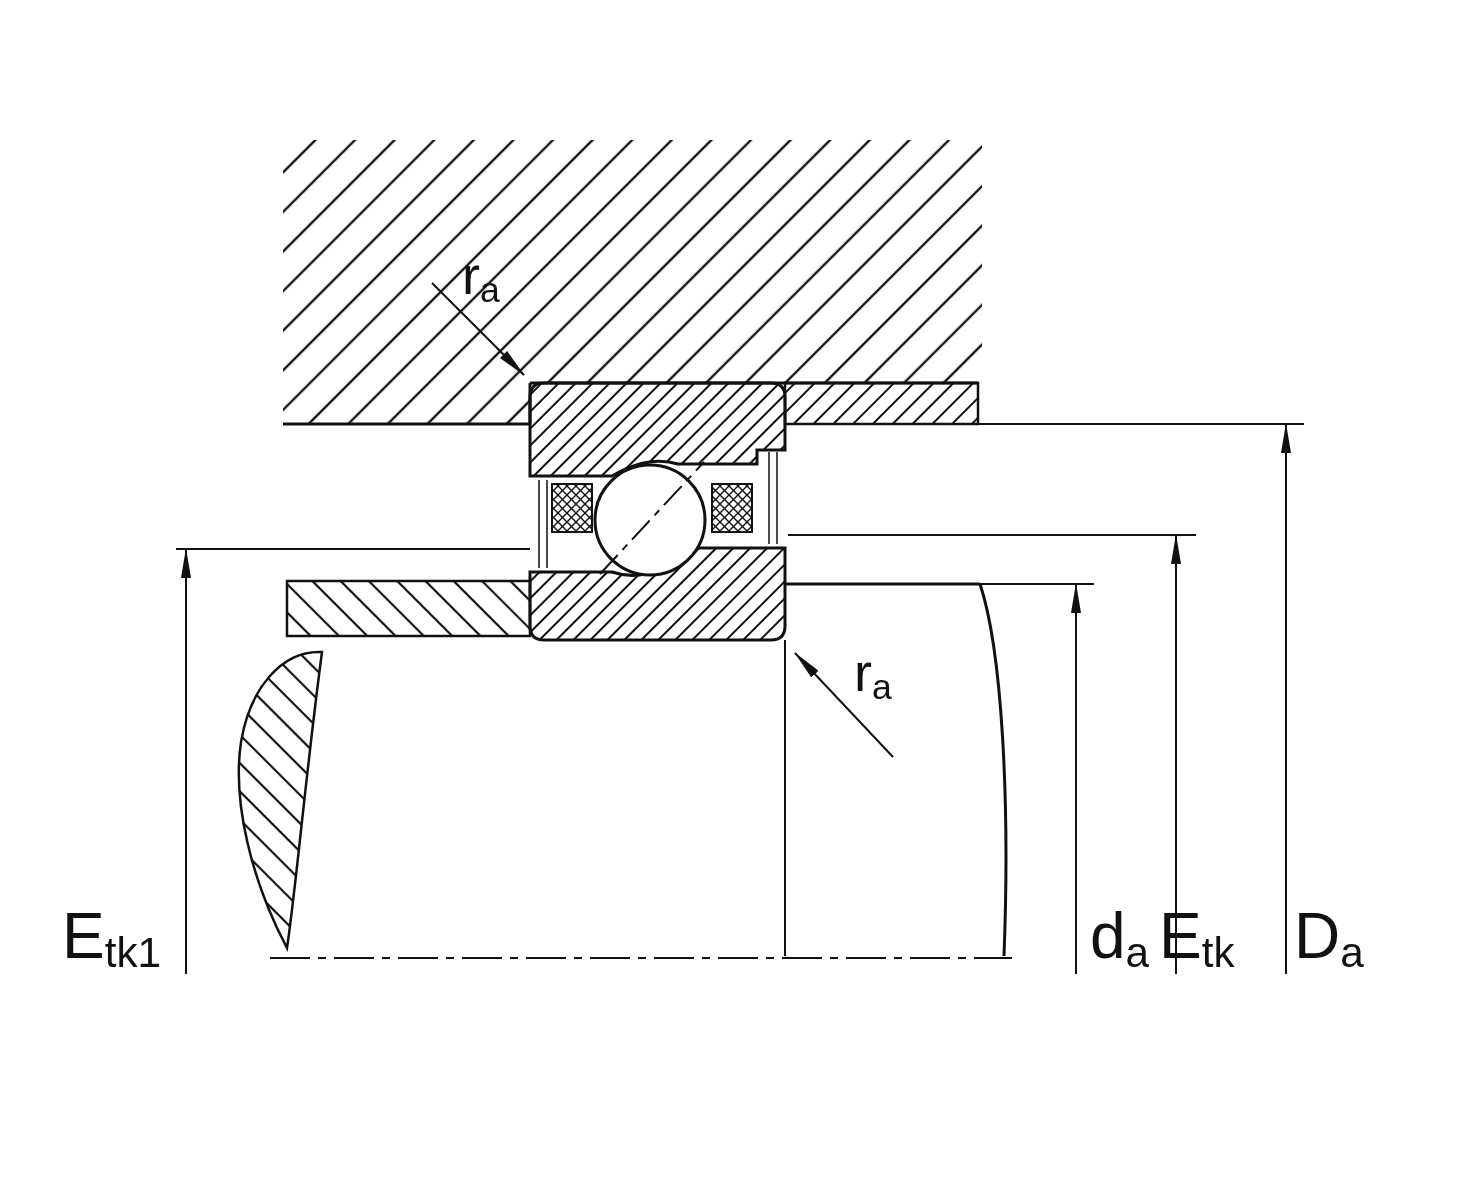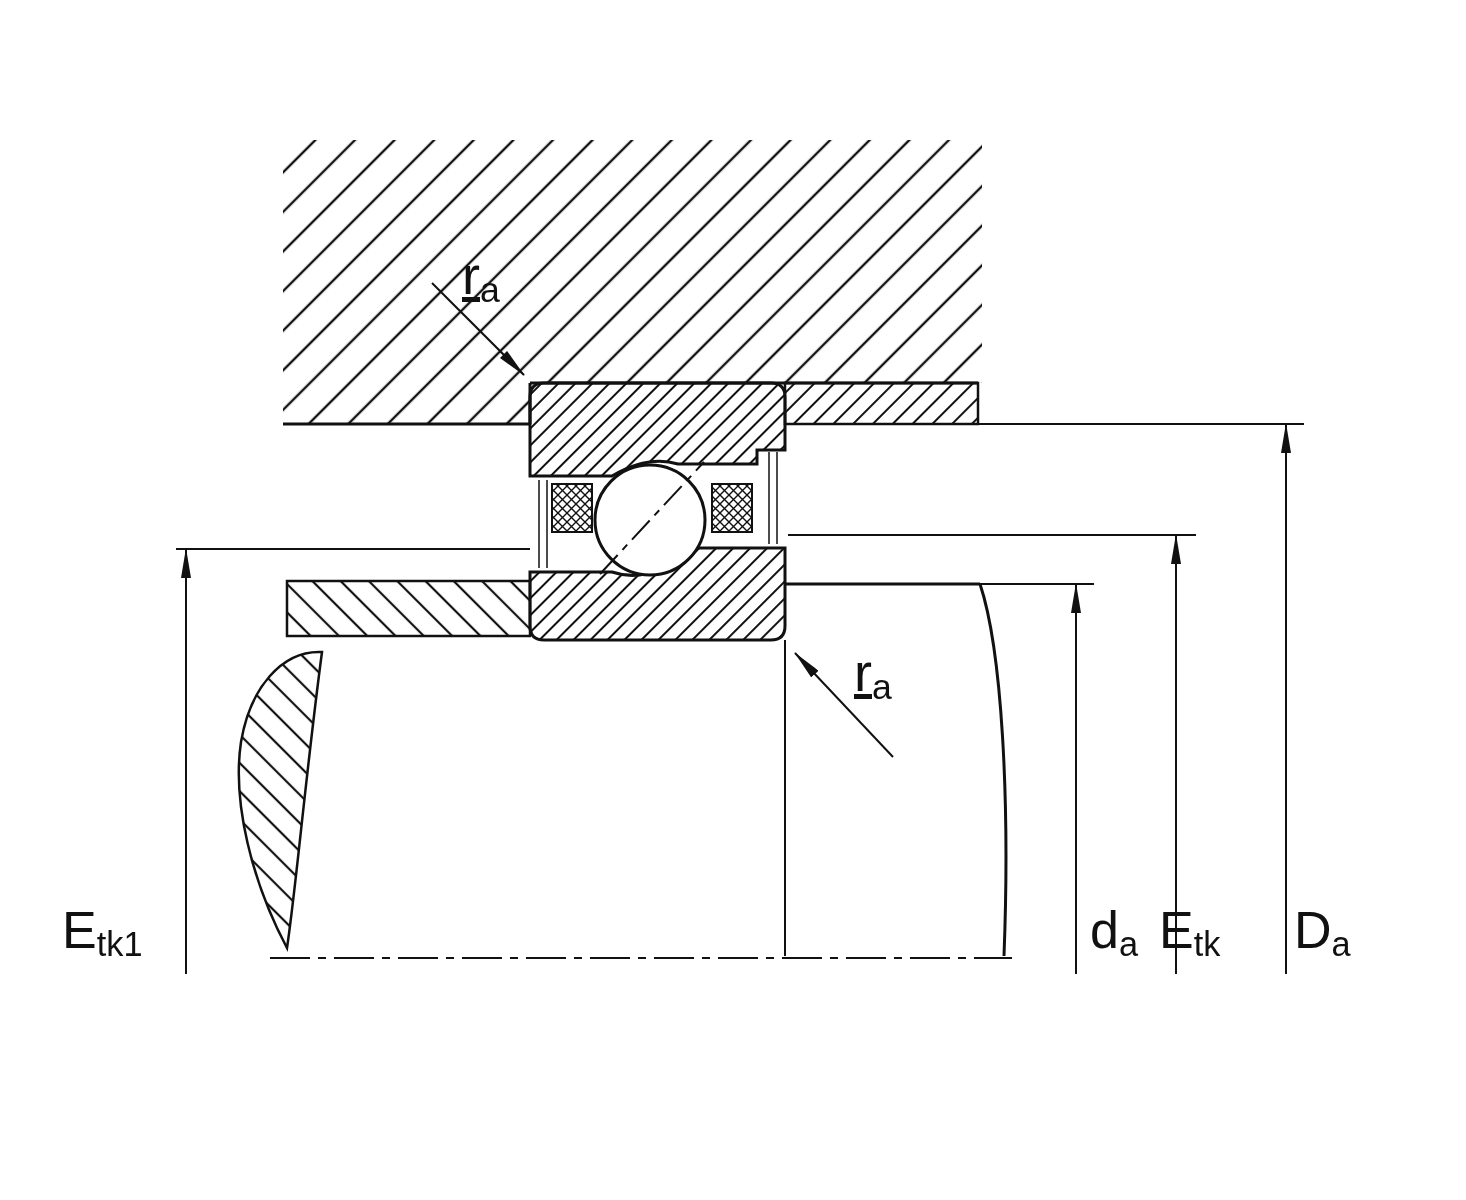--- a/index.html
+++ b/index.html
@@ -7,27 +7,27 @@
     position:relative;
     width:1466px;height:1200px;
     background:#ffffff;
     overflow:hidden;
     font-family:"Liberation Sans", sans-serif;
     color:#111111;
   }
   .drawing{position:absolute;left:0;top:0;}
   .dim-label{
     position:absolute;
-    font-size:52px;
+    font-size:64px;
     line-height:1;
     white-space:nowrap;
     color:#111111;
     user-select:none;
   }
-  .ra-label{font-size:54px;text-decoration:underline;}
+  .ra-label{font-size:54px;}
   .dim-label sub{
     font-size:0.66em;
     vertical-align:-0.22em;
     line-height:1;
   }
 </style>
 </head>
 <body>
 
 <div class="canvas">

